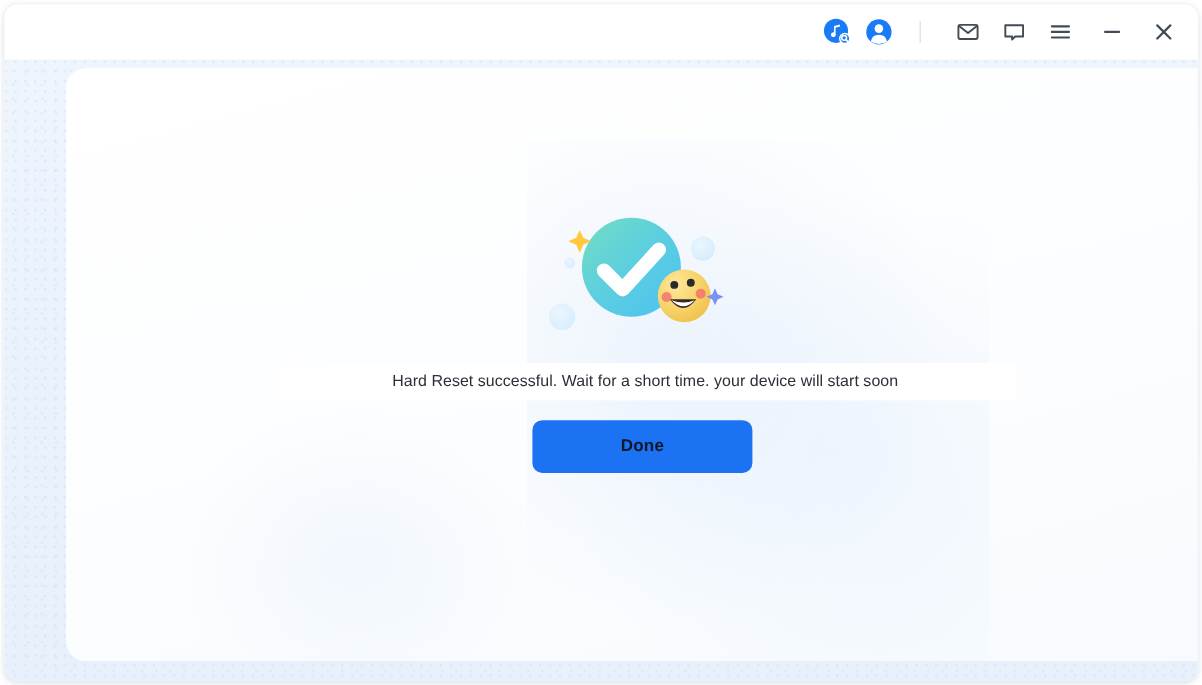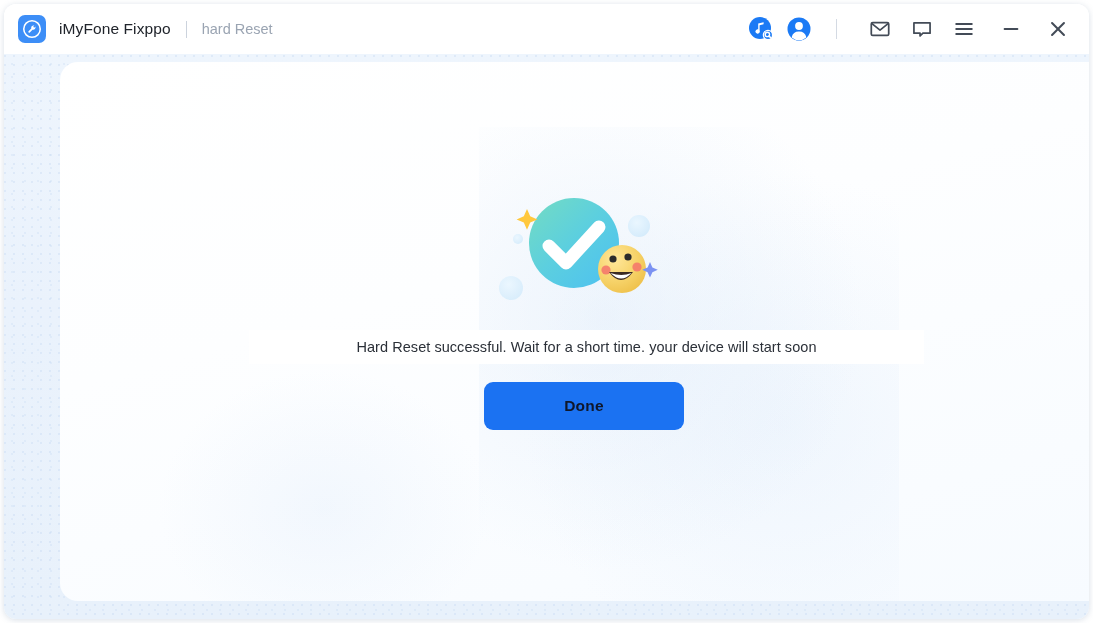--- a/index.html
+++ b/index.html
@@ -202,31 +202,20 @@
     cursor: pointer;
   }
 </style>
 </head>
 <body>
 
 <div id="app-window">
 
   <div id="titlebar">
 
-    <div id="brand">
-      <div class="logo-badge">
-        <svg width="22" height="22" viewBox="0 0 24 24" aria-hidden="true">
-          <circle cx="12" cy="12" r="9" fill="none" stroke="#ffffff" stroke-width="1.7"></circle>
-          <path d="M14.6 8.3a2.6 2.6 0 0 0-3.4 3.1l-3.0 3.0a1.0 1.0 0 0 0 1.4 1.4l3.0-3.0a2.6 2.6 0 0 0 3.1-3.4l-1.3 1.3-1.1-1.1z" fill="#ffffff"></path>
-        </svg>
-      </div>
-      <div class="app-title">iMyFone Fixppo</div>
-      <div class="title-sep"></div>
-      <div class="app-subtitle">hard Reset</div>
-    </div>
 
     <div id="titlebar-right">
 
       <div class="tb-icon circ-icon">
         <svg width="30" height="30" viewBox="0 0 30 30" aria-hidden="true">
           <circle cx="14" cy="14" r="11" fill="#1b7af5"></circle>
           <path d="M17.6 8.2 12.2 9.6v6.0a2.0 2.0 0 1 0 1.4 1.9V11.2l4.0-1.0z" fill="#ffffff"></path>
           <circle cx="11.6" cy="17.5" r="2.0" fill="#ffffff"></circle>
           <circle cx="22.0" cy="21.0" r="4.6" fill="#1b7af5" stroke="#ffffff" stroke-width="1.4"></circle>
           <circle cx="21.4" cy="20.4" r="2.2" fill="none" stroke="#ffffff" stroke-width="1.4"></circle>

